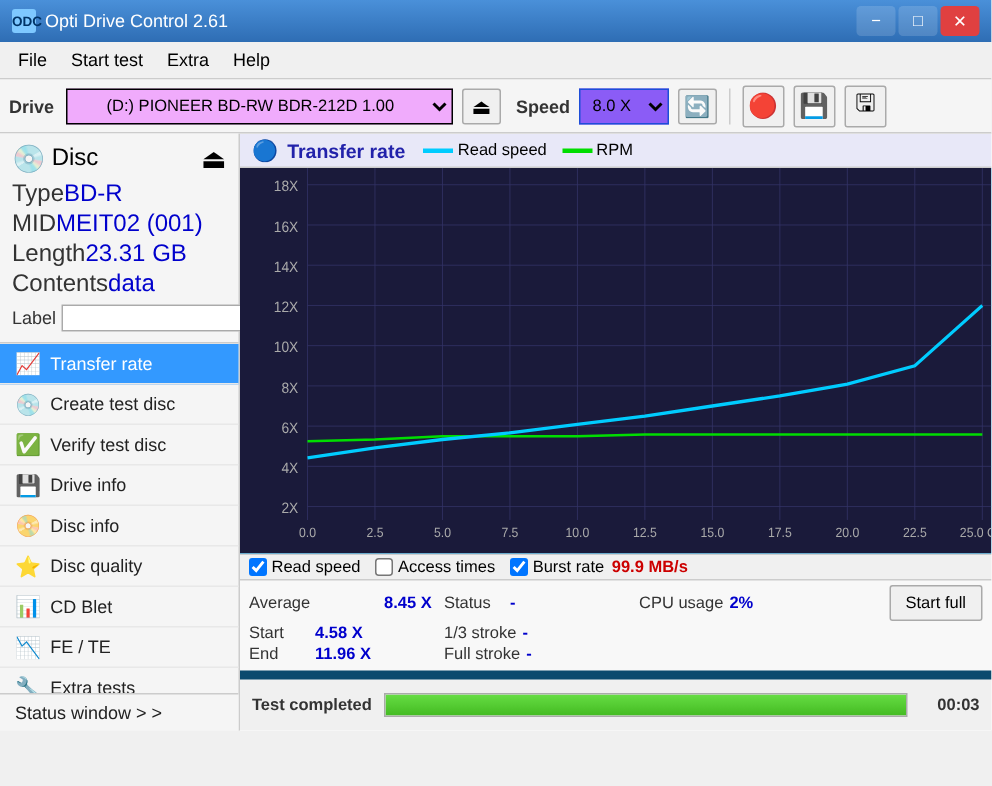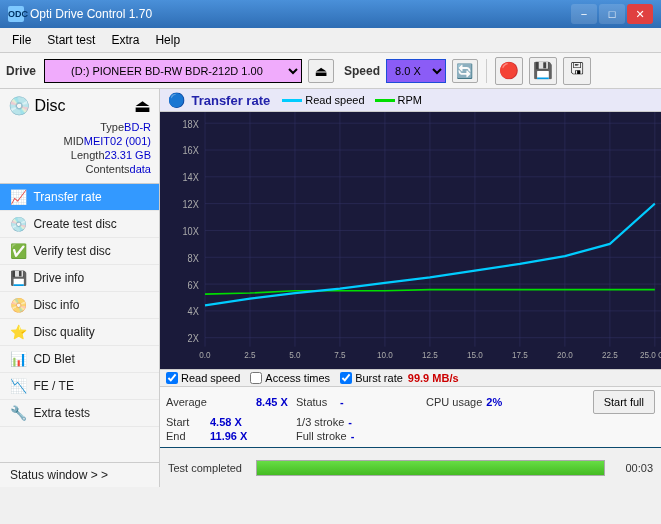--- a/index.html
+++ b/index.html
@@ -104,21 +104,21 @@
     .disc-info-panel {
       border-bottom: 1px solid #ccc;
       padding: 6px 8px;
     }
     .disc-header {
       display: flex; align-items: center; gap: 4px;
       margin-bottom: 4px;
     }
     .disc-icon { font-size: 18px; color: #555; }
     .disc-title { font-weight: normal; font-size: 16px; }
-    .disc-field { display: flex; justify-content: flex-end; margin-bottom: 2px; font-size: 11px; }
+    .disc-field { display: flex; justify-content: flex-start; margin-bottom: 2px; font-size: 16px; }
     .disc-field-label { color: #333; }
     .disc-field-value { color: #0000cc; font-weight: 500; }
     .disc-label-row { display: flex; align-items: center; gap: 4px; margin-top: 3px; }
     .disc-label-input {
       height: 18px; border: 1px solid #aaa; background: white;
       flex: 1; font-size: 11px; padding: 0 2px;
     }
     .disc-label-btn {
       width: 20px; height: 20px; border: 1px solid #aaa; background: #f0f0f0;
       cursor: pointer; display: flex; align-items: center; justify-content: center;
@@ -220,26 +220,27 @@
     .stat-value { color: #0000cc; font-weight: bold; min-width: 40px; }
     .start-full-btn, .start-part-btn {
       padding: 2px 10px; height: 24px; border: 1px solid #aaa;
       background: #f0f0f0; cursor: pointer; font-size: 11px;
       border-radius: 2px;
     }
 
     
     .progress-area {
       background: #f0f0f0;
-      border-top: 1px solid #0c4a6e;
+      border-top: 6px solid #0c4a6e;
       height: 40px;
       display: flex;
       align-items: center;
       padding: 0 8px;
       gap: 8px;
+      font-weight: bold;
     }
     .status-text { font-size: 11px; color: #333; min-width: 80px; }
     .progress-bar-container {
       flex: 1;
       height: 16px;
       border: 1px solid #aaa;
       background: white;
       overflow: hidden;
     }
     .progress-bar-fill {
@@ -249,21 +250,21 @@
     .progress-time { font-size: 11px; color: #333; min-width: 40px; text-align: right; }
   </style>
 </head>
 <body>
 
 <div class="title-bar">
   <div class="title-bar-left">
     <div class="title-bar-icon">
       <span>ODC</span>
     </div>
-    <span class="title-bar-title">Opti Drive Control 1.70</span>
+    <span class="title-bar-title">Opti Drive Control 2.61</span>
   </div>
   <div class="title-bar-controls">
     <button class="title-btn title-btn-min">−</button>
     <button class="title-btn title-btn-max">□</button>
     <button class="title-btn title-btn-close">✕</button>
   </div>
 </div>
 
 <div class="menu-bar">
   <div class="menu-item">File</div>
@@ -308,20 +309,25 @@
         <span class="disc-field-value">MEIT02 (001)</span>
       </div>
       <div class="disc-field">
         <span class="disc-field-label">Length</span>
         <span class="disc-field-value">23.31 GB</span>
       </div>
       <div class="disc-field">
         <span class="disc-field-label">Contents</span>
         <span class="disc-field-value">data</span>
       </div>
+      <div class="disc-label-row">
+        <span class="disc-field-label">Label</span>
+        <input class="disc-label-input" type="text" style="">
+        <div class="disc-label-btn">✎</div>
+      </div>
     </div>
 
     <div class="nav-list">
       <div class="nav-item active">
         <span class="nav-item-icon">📈</span>
         <span>Transfer rate</span>
       </div>
       <div class="nav-item">
         <span class="nav-item-icon">💿</span>
         <span>Create test disc</span>

